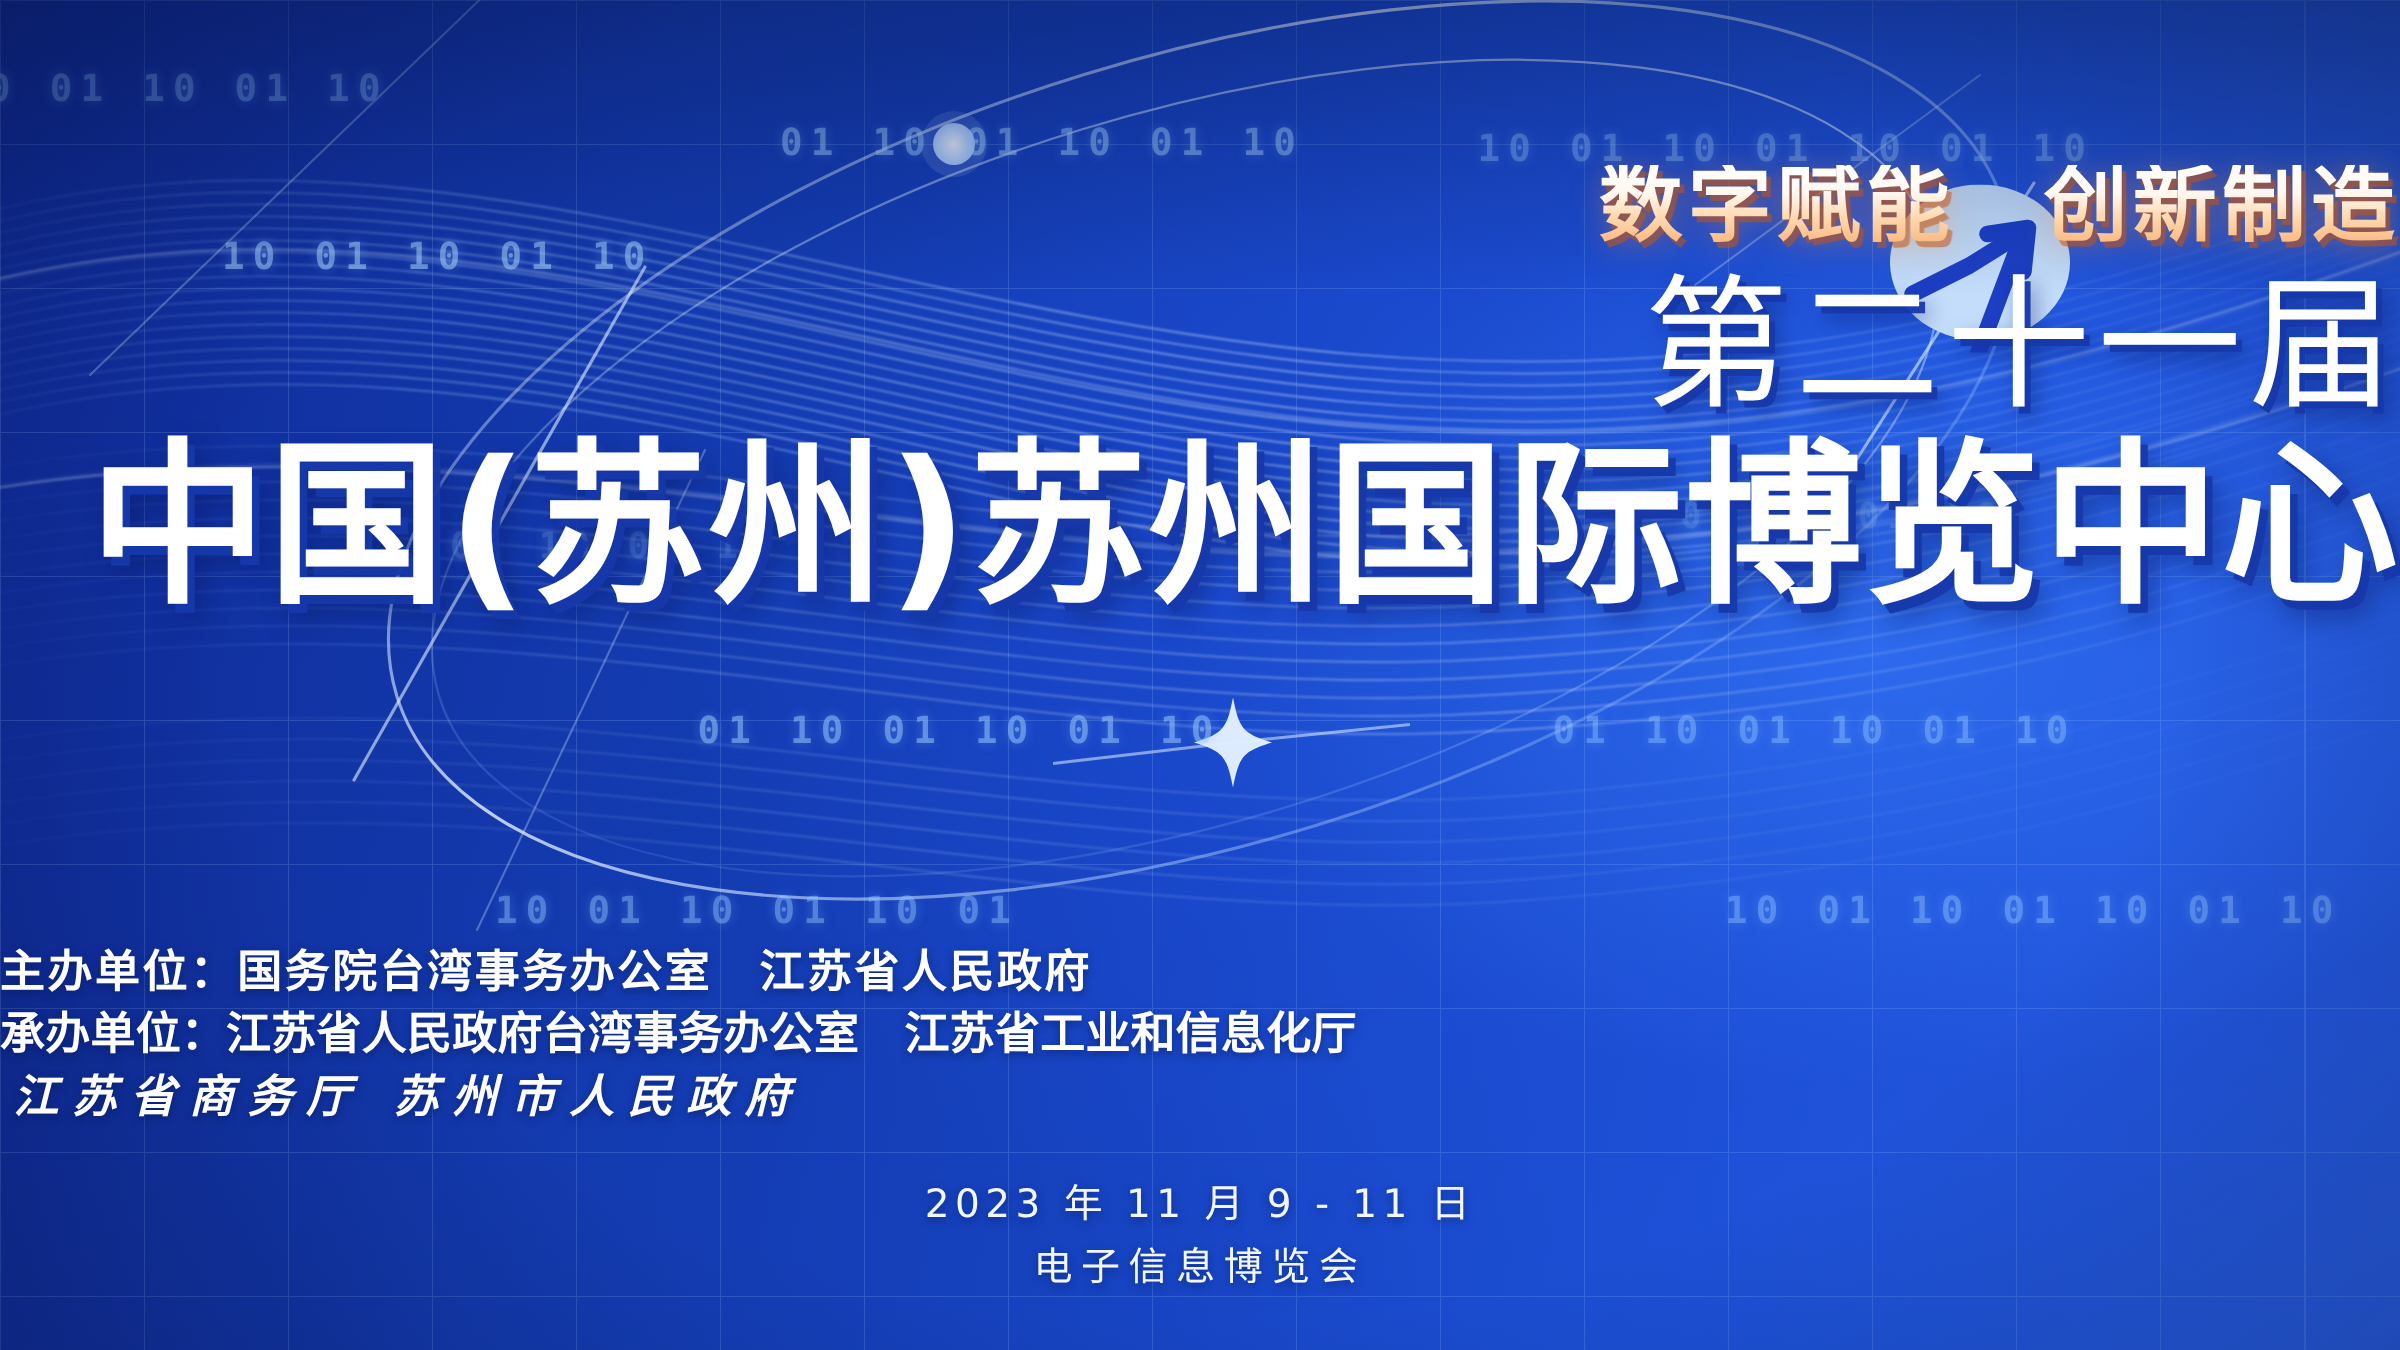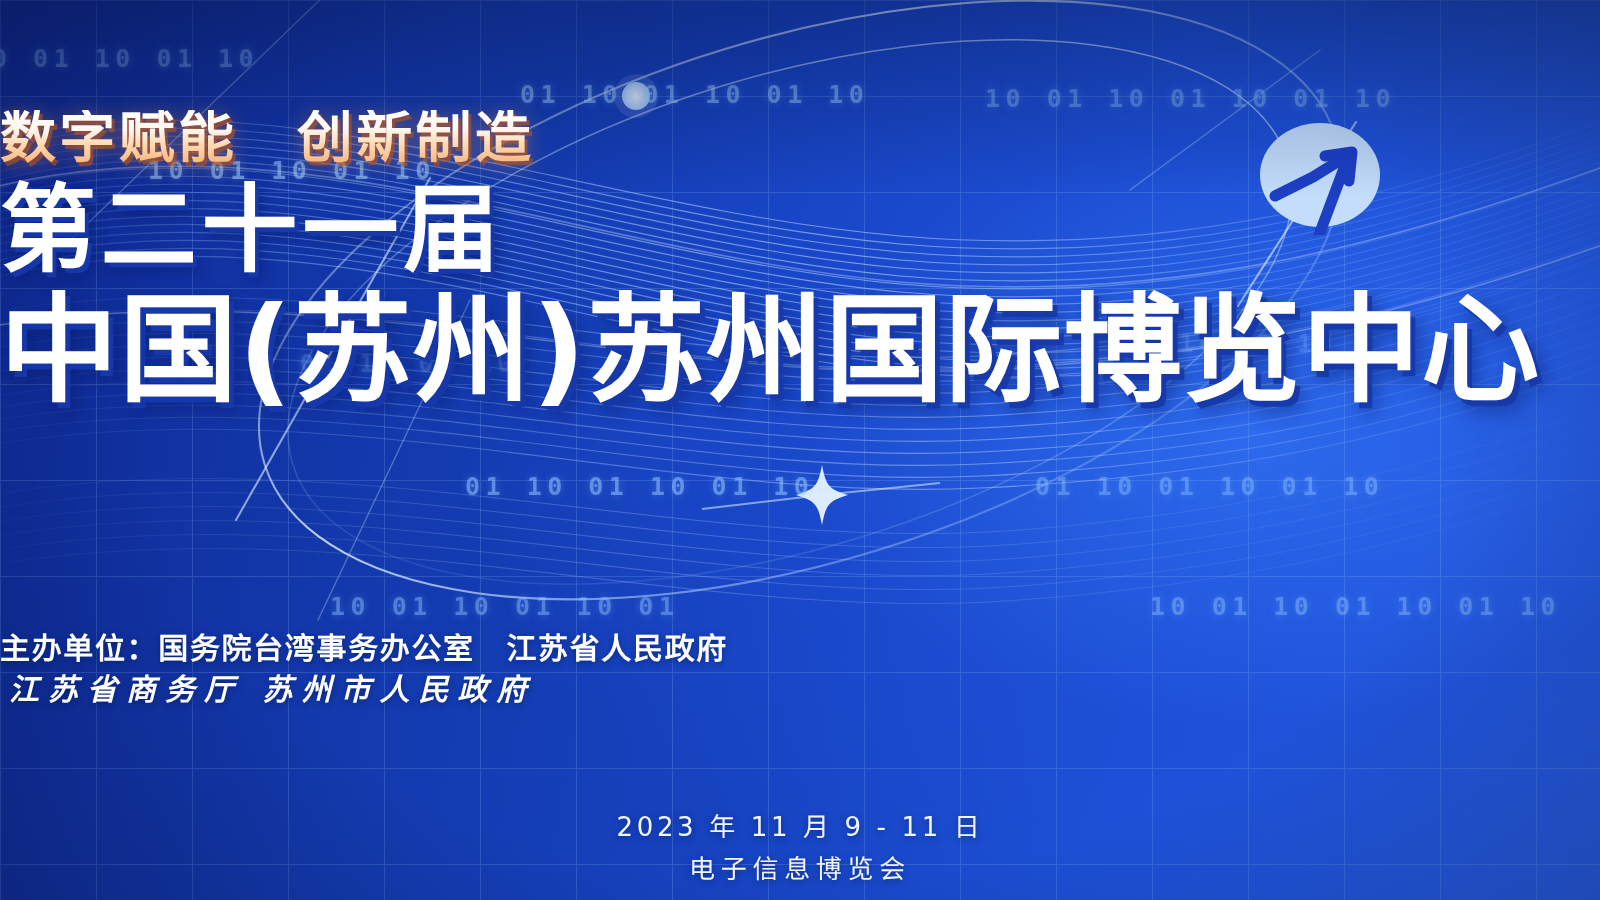--- a/index.html
+++ b/index.html
@@ -80,21 +80,21 @@
   .arrow-badge{
     position:absolute;
     left:1253px; top:123px;
     width:134px;height:112px;
   }
   .arrow-badge svg{width:100%;height:100%;display:block;}
 
   
   .content{
     position:absolute;inset:0;
-    display:flex;flex-direction:column;align-items:flex-start;
+    display:flex;flex-direction:column;align-items:flex-end;
   }
 
   .slogan{
     margin-top:110px;
     font-family:"DejaVu Sans","Liberation Sans",sans-serif;
     font-weight:900;
     font-size:56px;
     line-height:1;
     letter-spacing:.06em;
     background:linear-gradient(to bottom,#ffffff 0%,#fff7ef 34%,#ffd9b0 62%,#f7b277 100%);
@@ -102,21 +102,21 @@
     background-clip:text;
     color:transparent;
     -webkit-text-fill-color:transparent;
     filter:drop-shadow(3px 4px 0 rgba(196,86,20,.55)) drop-shadow(0 2px 10px rgba(255,150,60,.35));
     white-space:pre;
   }
 
   .edition{
     margin-top:14px;
     font-family:"DejaVu Sans","Liberation Sans",sans-serif;
-    font-weight:700;
+    font-weight:400;
     font-size:96px;
     line-height:1.05;
     letter-spacing:.05em;
     color:#ffffff;
     text-shadow:
       4px 5px 0 rgba(22,56,170,.95),
       6px 8px 14px rgba(8,24,96,.55);
   }
 
   .maintitle{
@@ -153,21 +153,20 @@
     position:absolute;
     top:782px;left:0;right:0;
     text-align:center;
     color:#f2f7ff;
     font-family:"DejaVu Sans","Liberation Sans",sans-serif;
     font-weight:500;
     font-size:26px;
     line-height:1.62;
     letter-spacing:.14em;
     text-shadow:0 2px 6px rgba(6,22,80,.5);
-    margin-top:24px;
   }
   .footer .venue{letter-spacing:.22em;}
 </style>
 </head>
 <body>
 
 <div id="stage">
 
   <div class="layer waves">
     <svg viewBox="0 0 1600 900" preserveAspectRatio="none" aria-hidden="true">
@@ -331,20 +330,21 @@
   <div class="layer vignette"></div>
 
   <div class="content">
     <div class="slogan">数字赋能　创新制造</div>
     <div class="edition">第二十一届</div>
     <div class="maintitle">中国(苏州)苏州国际博览中心</div>
   </div>
 
   <div class="orgs">
     <div class="org-line l1">主办单位：国务院台湾事务办公室　江苏省人民政府</div>
+    <div class="org-line l2">承办单位：江苏省人民政府台湾事务办公室　江苏省工业和信息化厅</div>
     <div class="org-line l3">江苏省商务厅 苏州市人民政府</div>
   </div>
 
   <div class="footer">
     <div class="date">2023 年 11 月 9 - 11 日</div>
     <div class="venue">电子信息博览会</div>
   </div>
 
 </div>
 

